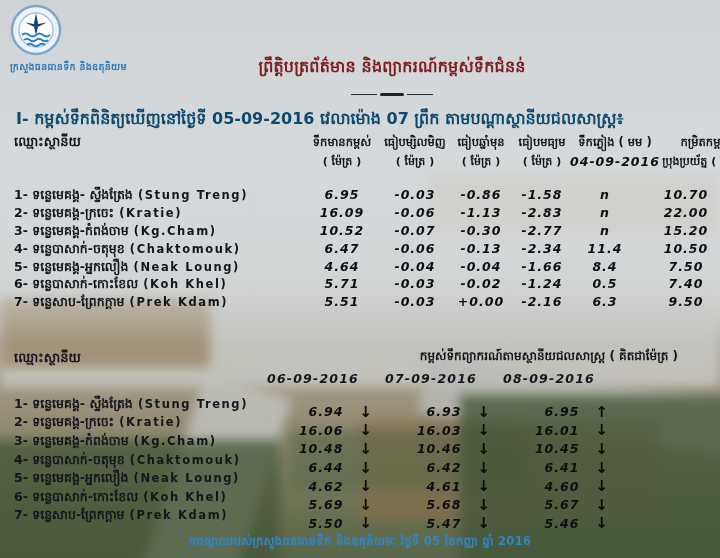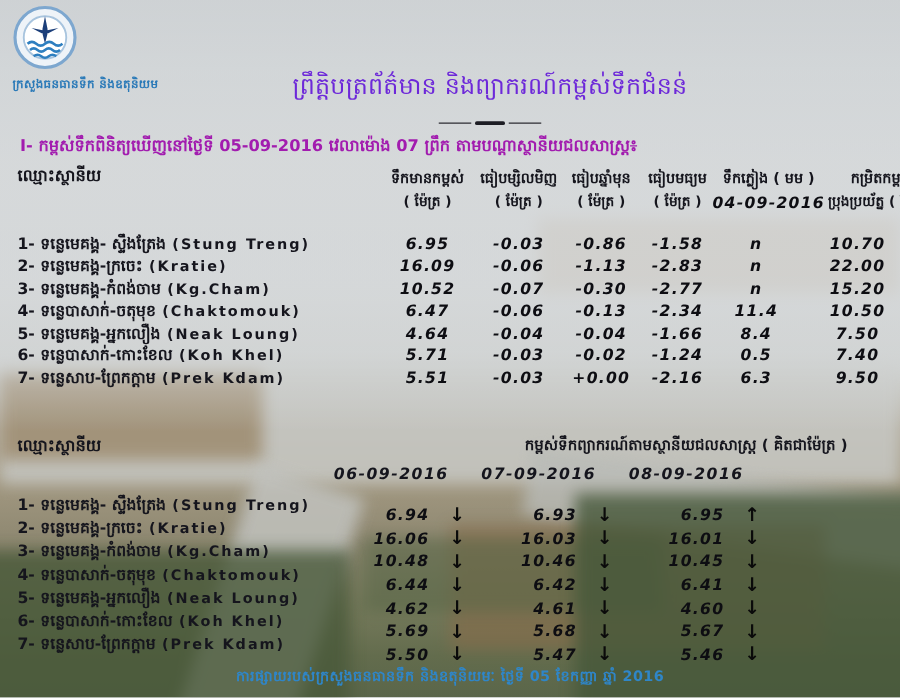--- a/index.html
+++ b/index.html
@@ -23,26 +23,26 @@
   .haze{position:absolute;left:0;top:0;width:720px;height:345px;filter:none;
         background:linear-gradient(180deg,rgba(214,217,219,.6) 0 285px,rgba(214,217,219,0) 345px);}
 
   
   .content{position:relative;z-index:2;width:720px;height:558px;color:#15151d;}
 
   .brand{position:absolute;left:10px;top:4px;width:150px;text-align:left;}
   .brand .caption{margin-top:1px;font-size:9.5px;font-weight:bold;color:#2b7ab8;letter-spacing:.3px;}
 
   .title-wrap{position:absolute;left:0;top:56px;width:720px;text-align:center;padding-left:64px;box-sizing:border-box;}
-  .page-title{font-size:19px;font-weight:normal;color:#6d28d9;letter-spacing:.2px;}
+  .page-title{font-size:16px;font-weight:bold;color:#7f1d1d;letter-spacing:.2px;}
   .divider{display:inline-flex;align-items:center;gap:3px;margin-top:5px;}
   .divider .w{display:block;width:26px;height:1px;background:#2c2c33;}
   .divider .c{display:block;width:24px;height:3px;background:#1d1d24;border-radius:2px;}
 
-  .sec-heading{position:absolute;left:16px;font-size:13px;font-weight:bold;color:#a21caf;white-space:nowrap;}
+  .sec-heading{position:absolute;left:16px;font-size:16px;font-weight:bold;color:#0c4a6e;white-space:nowrap;}
   #sec1-heading{top:108px;}
   #sec2-heading{top:326px;}
 
   
   .t1-hdr{position:absolute;left:14px;top:132px;width:700px;display:flex;}
   .t1-name{flex:0 0 288px;}
   .t1-c{flex:0 0 64px;text-align:center;}
   .t1-c1{flex:0 0 80px;}.t1-c2{flex:0 0 66px;}.t1-c3{flex:0 0 66px;}.t1-c4{flex:0 0 56px;}
   .t1-c5{flex:0 0 70px;}.t1-c6{flex:0 0 92px;}
   .hl1{font-size:11.5px;font-weight:bold;line-height:20px;white-space:nowrap;}

